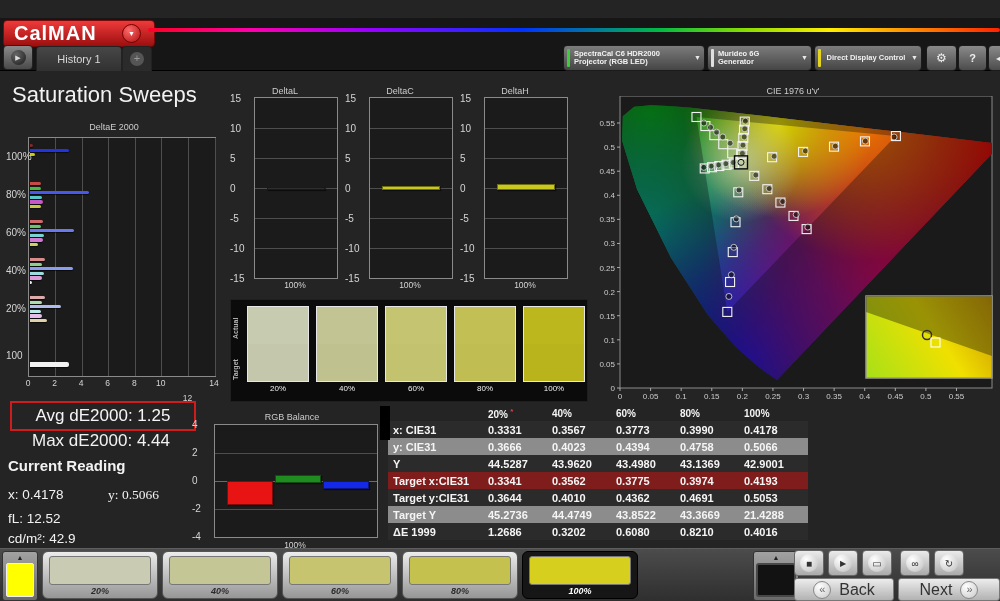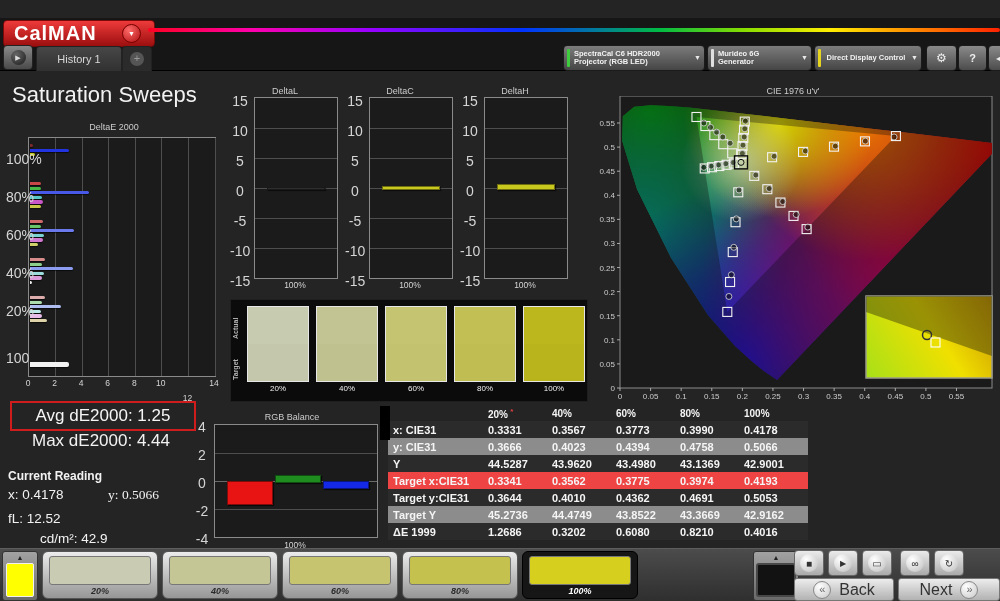--- a/index.html
+++ b/index.html
@@ -29,28 +29,28 @@
   .dd .txt{position:absolute;left:10px;top:0;bottom:0;right:14px;display:flex;flex-direction:column;justify-content:center;font-size:7.5px;line-height:8.5px;font-weight:bold;}
   .dd .arr{position:absolute;right:3px;top:50%;margin-top:-4px;font-size:7px;color:#e8e8e8;}
   .sqbtn{top:27px;height:24px;border-radius:4px;background:linear-gradient(#8a8a8a,#4c4c4c);border:1px solid #1b1b1b;display:flex;align-items:center;justify-content:center;color:#eee;}
   
   .page-title{left:12px;top:82px;font-size:22px;color:#f2f2f2;}
   .chart{color:#ccc;}
   .ctitle{position:absolute;left:0;right:0;top:2px;text-align:center;font-size:9px;color:#ccc;}
   .plot{position:absolute;background:#1b1b1b;border:1px solid #8a8a8a;}
   .gridv{position:absolute;top:0;bottom:0;width:1px;background:#4e4e4e;}
   .gridh{position:absolute;left:0;right:0;height:1px;background:#4e4e4e;}
-  .ylab{position:absolute;font-size:14px;color:#d5d5d5;text-align:center;width:20px;}
+  .ylab{position:absolute;font-size:10px;color:#d5d5d5;text-align:left;width:20px;}
   .xlab{position:absolute;font-size:8.5px;color:#d5d5d5;text-align:center;}
   .hbar{position:absolute;left:1px;border-radius:0 2px 2px 0;box-shadow:0 1px 1px rgba(0,0,0,.6);}
   .vbar{position:absolute;box-shadow:1px 1px 1px rgba(0,0,0,.6);border:1px solid rgba(0,0,0,.45);}
   .readout{color:#f2f2f2;}
   .avgbox{left:10px;top:401px;width:182px;height:26px;border:2px solid #cf1d1d;display:flex;align-items:center;justify-content:center;font-size:17px;color:#f5f5f5;background:#242424;}
   .maxline{left:10px;top:431px;width:182px;text-align:center;font-size:17px;}
-  .curhead{left:8px;top:469px;font-size:12px;font-weight:bold;}
+  .curhead{left:8px;top:457px;font-size:15px;font-weight:bold;}
   .small13{font-size:13.5px;}
   
   .pc{left:230px;top:299px;width:356px;height:101px;background:#0b0b0b;border:1px solid #1f1f1f;}
   .pc .rlab{position:absolute;left:1px;width:10px;font-size:7px;font-weight:bold;color:#b5b5b5;writing-mode:vertical-rl;transform:rotate(180deg);text-align:center;}
   .swcell{position:absolute;top:6px;width:62px;}
   .swcol{height:74px;border:1px solid #e6e6e6;}
   .swlab{margin-top:2px;text-align:center;font-size:8px;color:#f0f0f0;}
   
   .rtable{left:388px;top:406px;width:420px;font-size:11px;color:#f5f5f5;}
   .trow{display:flex;height:17px;align-items:center;font-weight:bold;}
@@ -181,21 +181,21 @@
       <div class="ylab" style="left: 0px; top: 183px;">20%</div>
       <div class="ylab" style="left: 0px; top: 230px;">100</div>
     </div>
 
   <div class="abs avgbox readout">Avg dE2000: 1.25</div>
   <div class="abs maxline readout">Max dE2000: 4.44</div>
   <div class="abs curhead readout">Current Reading</div>
   <div class="abs readout small13" style="left:8px;top:487px;">x: 0.4178</div>
   <div class="abs readout small13" style="left:108px;top:487px;font-family:Liberation Serif, serif;">y: 0.5066</div>
   <div class="abs readout small13" style="left:8px;top:511px;">fL: 12.52</div>
-  <div class="abs readout small13" style="left:8px;top:531px;margin-left:32px;">cd/m²: 42.9</div>
+  <div class="abs readout small13" style="left:8px;top:531px;">cd/m²: 42.9</div>
 
   <div class="abs chart" id="dl-chart" style="left:230px;top:84px;width:110px;height:214px;">
     <div class="ctitle">DeltaL</div>
   <div class="plot" style="left: 24px; top: 13px; width: 82px; height: 180px;">
         <div class="gridh" style="top: 29.5px;"></div>
         <div class="gridh" style="top: 59.5px;"></div>
         <div class="gridh" style="top: 89.5px;"></div>
         <div class="gridh" style="top: 119.5px;"></div>
         <div class="gridh" style="top: 149.5px;"></div>
         <div class="vbar" style="left: 12px; width: 56px; top: 89px; height: 1px; background: rgb(46, 46, 46);"></div>
@@ -518,21 +518,21 @@
           <div class="tval">0.5066</div>
         </div>
         <div class="trow" style="background: rgb(43, 43, 43);">
           <div class="tlabel">Y</div>
           <div class="tval">44.5287</div>
           <div class="tval">43.9620</div>
           <div class="tval">43.4980</div>
           <div class="tval">43.1369</div>
           <div class="tval">42.9001</div>
         </div>
-        <div class="trow" style="background: #ef4444;">
+        <div class="trow" style="background: #7f1d1d;">
           <div class="tlabel">Target x:CIE31</div>
           <div class="tval">0.3341</div>
           <div class="tval">0.3562</div>
           <div class="tval">0.3775</div>
           <div class="tval">0.3974</div>
           <div class="tval">0.4193</div>
         </div>
         <div class="trow" style="background: rgb(43, 43, 43);">
           <div class="tlabel">Target y:CIE31</div>
           <div class="tval">0.3644</div>
@@ -540,21 +540,21 @@
           <div class="tval">0.4362</div>
           <div class="tval">0.4691</div>
           <div class="tval">0.5053</div>
         </div>
         <div class="trow" style="background: rgb(140, 140, 140);">
           <div class="tlabel">Target Y</div>
           <div class="tval">45.2736</div>
           <div class="tval">44.4749</div>
           <div class="tval">43.8522</div>
           <div class="tval">43.3669</div>
-          <div class="tval">42.9162</div>
+          <div class="tval">21.4288</div>
         </div>
         <div class="trow" style="background: rgb(43, 43, 43);">
           <div class="tlabel">ΔE 1999</div>
           <div class="tval">1.2686</div>
           <div class="tval">0.3202</div>
           <div class="tval">0.6080</div>
           <div class="tval">0.8210</div>
           <div class="tval">0.4016</div>
         </div>
       </div>

